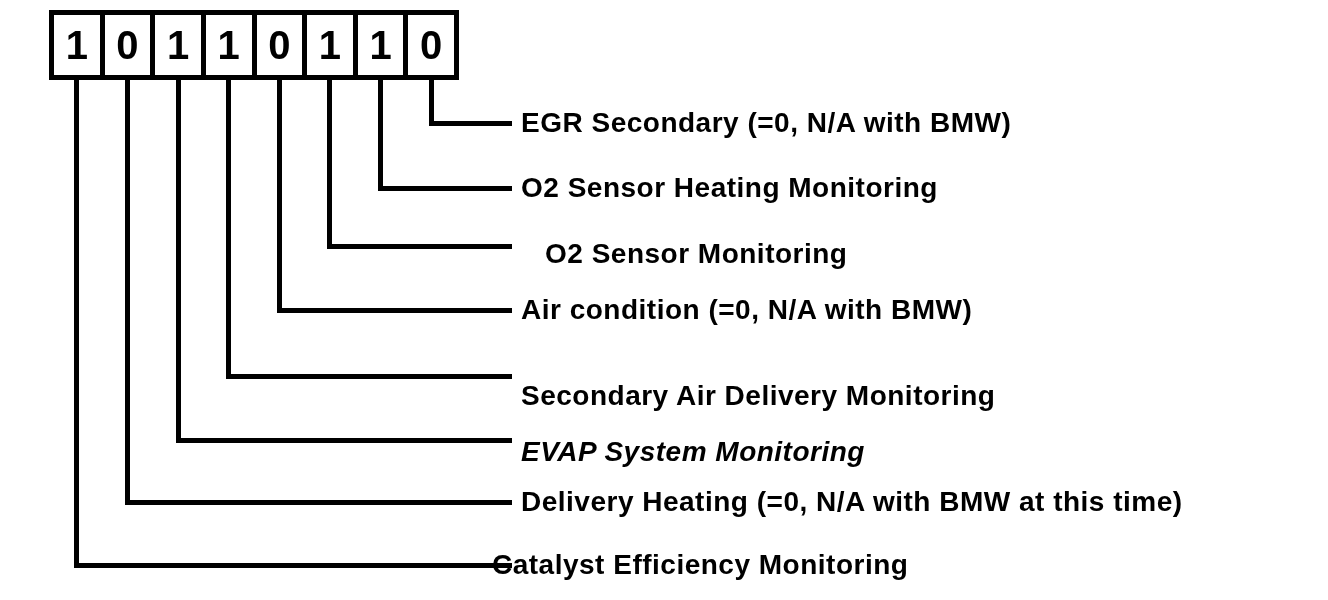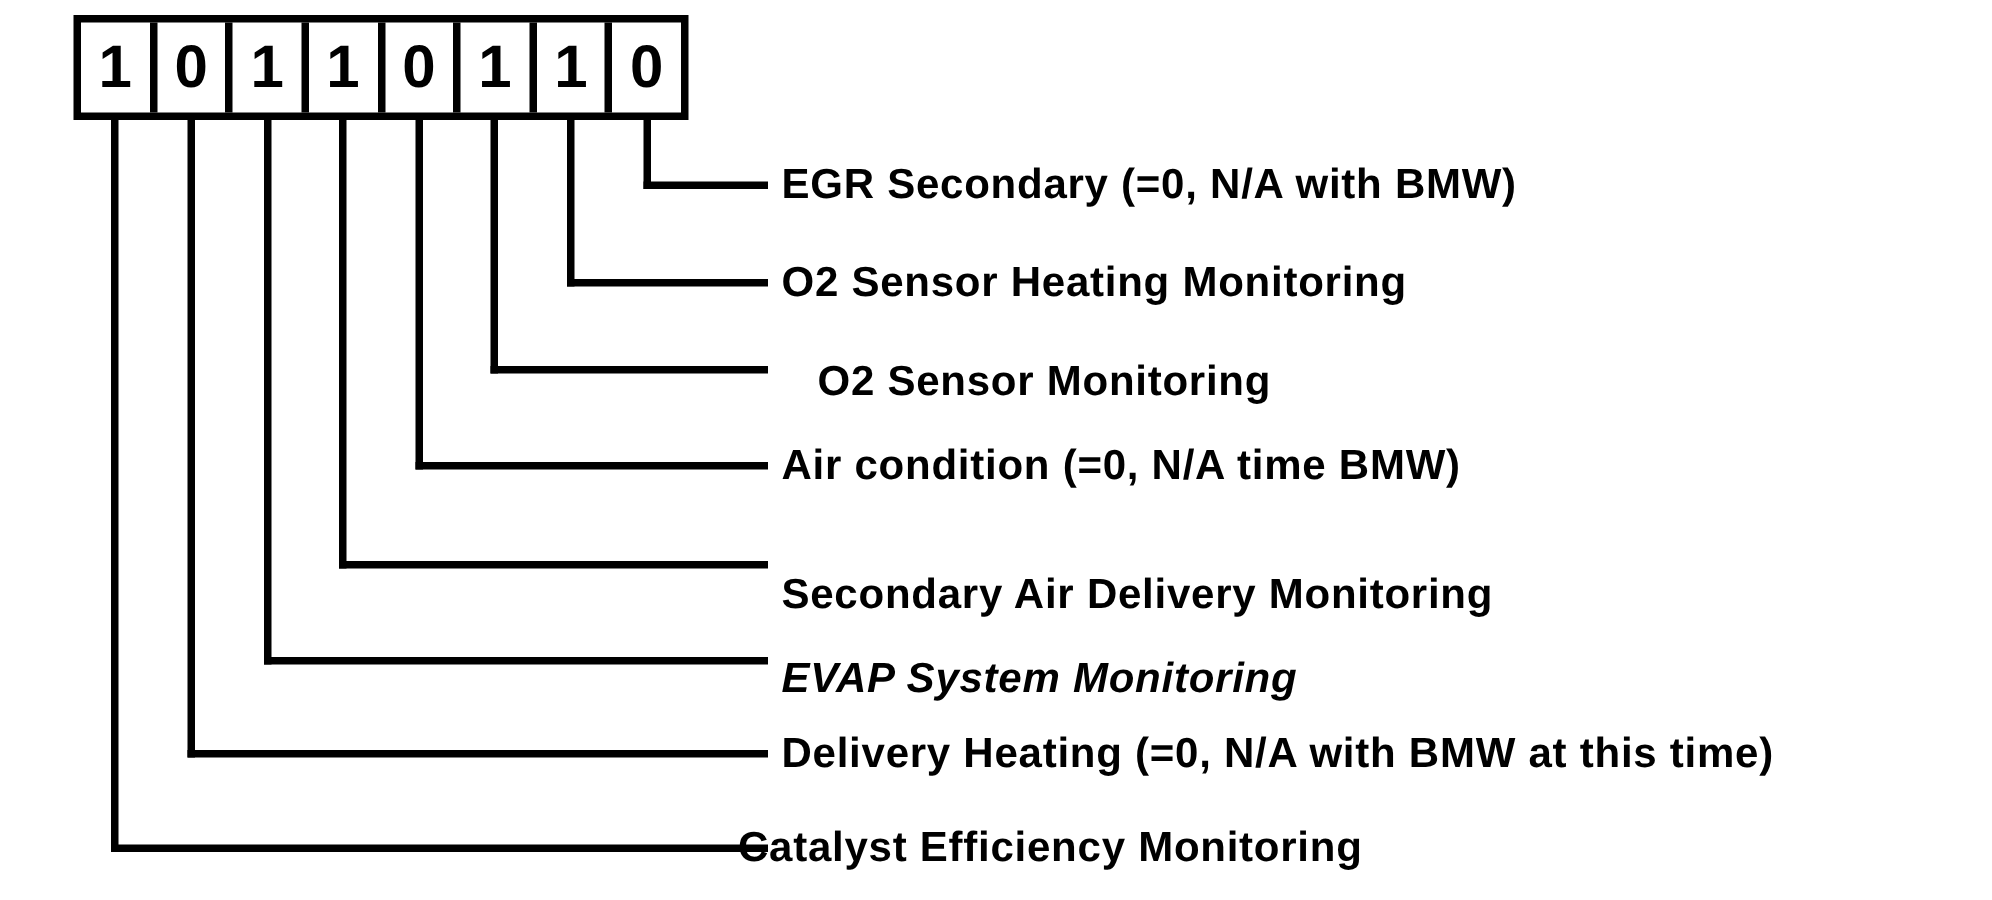--- a/index.html
+++ b/index.html
@@ -104,19 +104,19 @@
       <div class="line" style="left: 175.5px; top: 437.5px; width: 336.5px; height: 5px;"></div>
       <div class="line" style="left: 124.9px; top: 80px; width: 5px; height: 424.5px;"></div>
       <div class="line" style="left: 124.9px; top: 499.5px; width: 387.1px; height: 5px;"></div>
       <div class="line" style="left: 74.3px; top: 80px; width: 5px; height: 487.5px;"></div>
       <div class="line" style="left: 74.3px; top: 562.5px; width: 437.7px; height: 5px;"></div>
     </div>
   <div id="labels">
       <div class="bit-label" style="left: 521px; top: 123px;">EGR Secondary (=0, N/A with BMW)</div>
       <div class="bit-label" style="left: 521px; top: 188px;">O2 Sensor Heating Monitoring</div>
       <div class="bit-label" style="left: 521px; top: 254px; margin-left: 24px;">O2 Sensor Monitoring</div>
-      <div class="bit-label" style="left: 521px; top: 310px;">Air condition (=0, N/A time BMW)</div>
+      <div class="bit-label" style="left: 521px; top: 310px;">Air condition (=0, N/A with BMW)</div>
       <div class="bit-label" style="left: 521px; top: 396px;">Secondary Air Delivery Monitoring</div>
       <div class="bit-label" style="left: 521px; top: 452px; font-style: italic;">EVAP System Monitoring</div>
       <div class="bit-label" style="left: 521px; top: 502px;">Delivery Heating (=0, N/A with BMW at this time)</div>
       <div class="bit-label" style="left: 492px; top: 565px;">Catalyst Efficiency Monitoring</div>
     </div>
 </div>
 
 </body></html>

